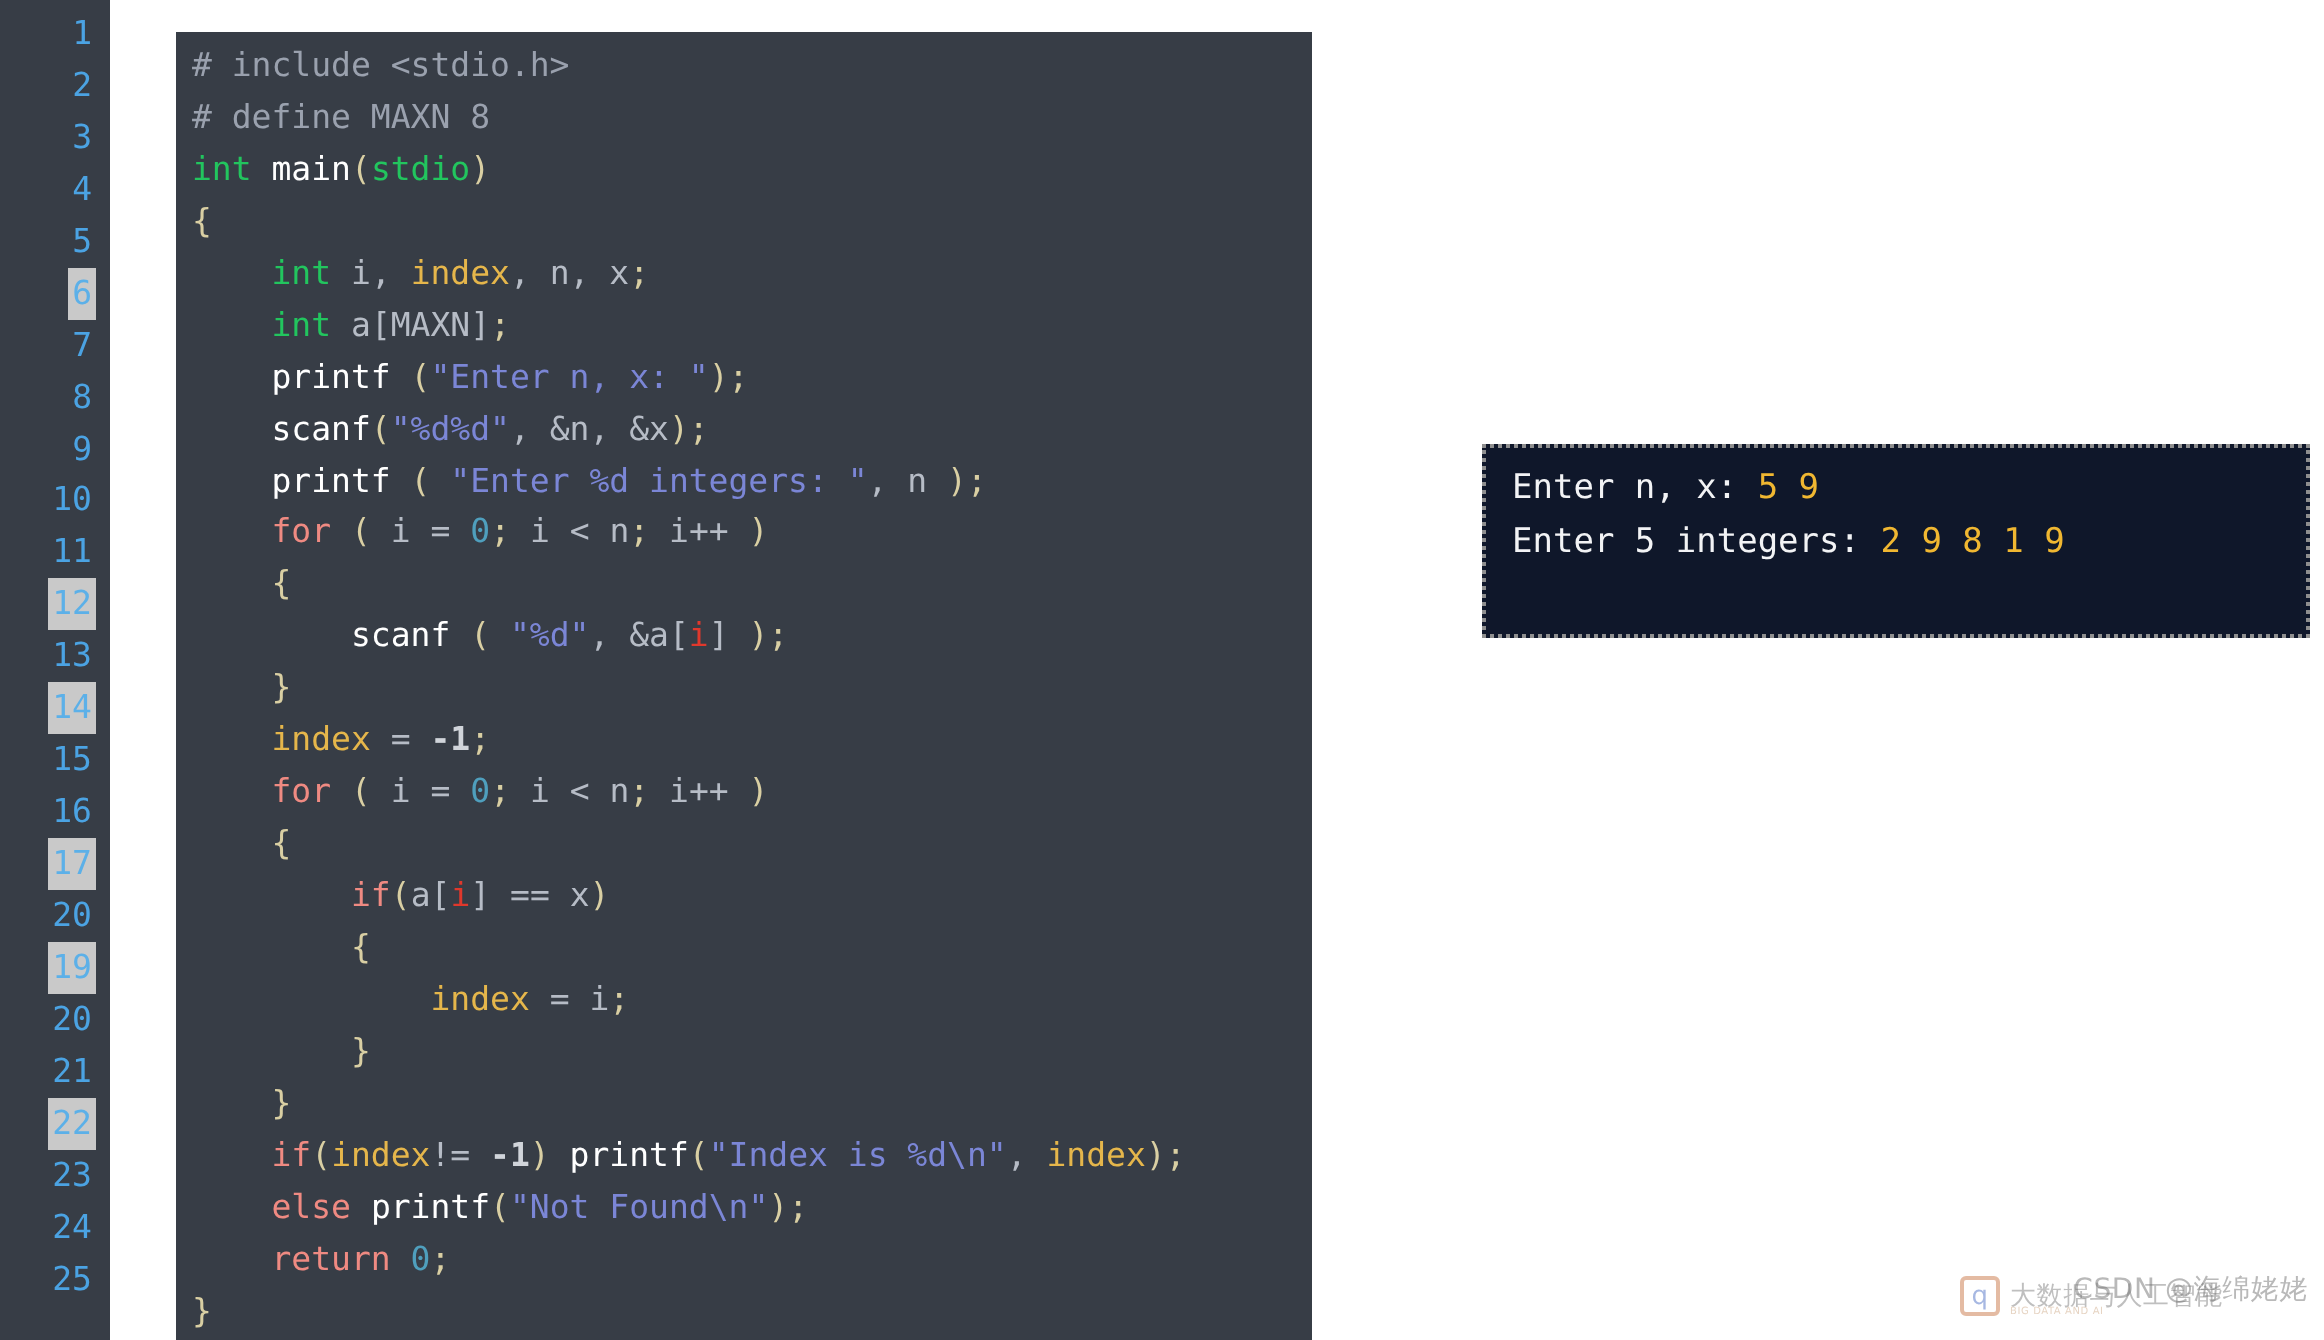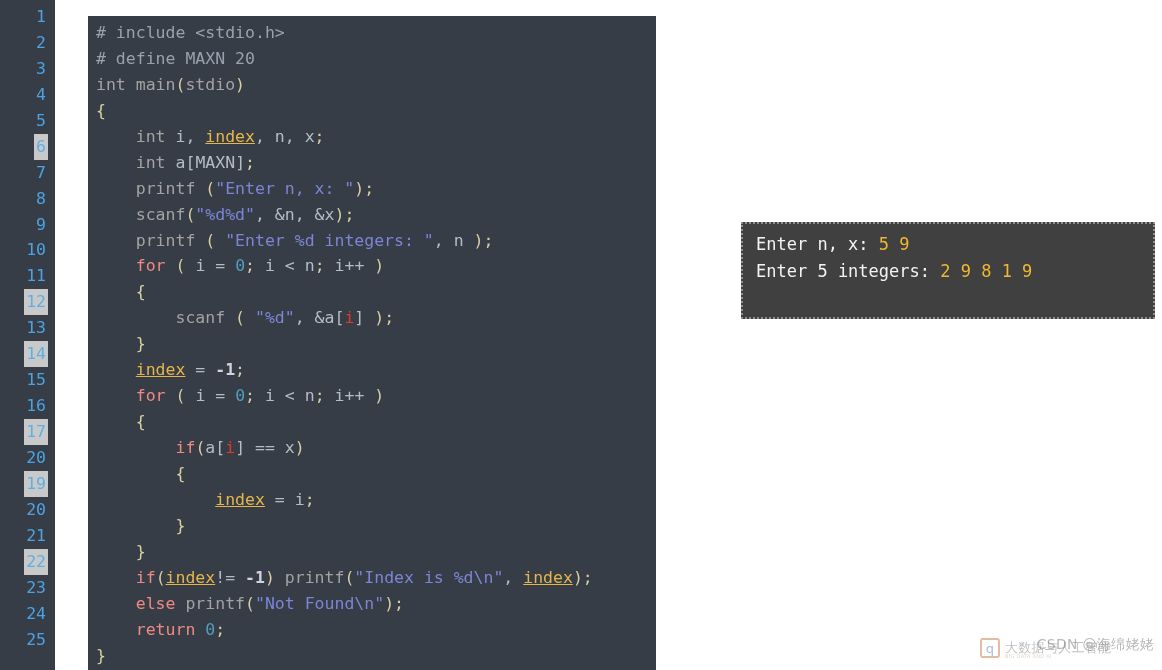--- a/index.html
+++ b/index.html
@@ -68,40 +68,40 @@
     height: 25.95px;
     line-height: 25.95px;
     font-size: 16.5px;
     white-space: pre;
     color: #abb2bf;
     font-family: "DejaVu Sans Mono", "Liberation Mono", monospace;
   }
 
   
   .t-pre   { color: #9aa1ae; }
-  .t-kw    { color: #a3a3a3; }
+  .t-kw    { color: #22c55e; }
   .t-kw2   { color: #ef8a82; }
-  .t-fn    { color: #a3a3a3; }
-  .t-var   { color: #e5b64b; text-decoration: underline; }
+  .t-fn    { color: #ffffff; }
+  .t-var   { color: #e5b64b; }
   .t-str   { color: #7b86d6; }
   .t-num   { color: #4f9fbd; }
   .t-numb  { color: #d0d4da; font-weight: bold; }
   .t-punc  { color: #d9cfa3; }
   .t-id    { color: #b6bcc6; }
   .t-red   { color: #e0382c; }
   .t-op    { color: #b6bcc6; }
 
   
   #console {
     position: absolute;
     left: 741px;
     top: 222px;
     width: 414px;
     height: 97px;
-    background: #404040;
+    background: #0f172a;
     border: 2px dotted #8e8e8e;
     box-sizing: border-box;
     padding: 7px 0 0 13px;
     overflow: hidden;
   }
   .out {
     font-size: 17px;
     line-height: 27px;
     color: #f2f3f5;
     white-space: pre;
@@ -190,21 +190,21 @@
     <div class="ln"><span>20</span></div>
     <div class="ln"><span>21</span></div>
     <div class="ln hl"><span>22</span></div>
     <div class="ln"><span>23</span></div>
     <div class="ln"><span>24</span></div>
     <div class="ln"><span>25</span></div>
   </div>
 
   <div id="code">
     <div class="cl"><span class="t-pre"># include &lt;stdio.h&gt;</span></div>
-    <div class="cl"><span class="t-pre"># define MAXN 20</span></div>
+    <div class="cl"><span class="t-pre"># define MAXN 8</span></div>
     <div class="cl"><span class="t-kw">int</span><span class="t-op"> </span><span class="t-fn">main</span><span class="t-punc">(</span><span class="t-kw">stdio</span><span class="t-punc">)</span></div>
     <div class="cl"><span class="t-punc">{</span></div>
     <div class="cl"><span class="t-op"> </span><span class="t-op"> </span><span class="t-op"> </span><span class="t-op"> </span><span class="t-kw">int</span><span class="t-op"> </span><span class="t-id">i</span><span class="t-op">,</span><span class="t-op"> </span><span class="t-var">index</span><span class="t-op">,</span><span class="t-op"> </span><span class="t-id">n</span><span class="t-op">,</span><span class="t-op"> </span><span class="t-id">x</span><span class="t-punc">;</span></div>
     <div class="cl"><span class="t-op"> </span><span class="t-op"> </span><span class="t-op"> </span><span class="t-op"> </span><span class="t-kw">int</span><span class="t-op"> </span><span class="t-id">a</span><span class="t-op">[</span><span class="t-id">MAXN</span><span class="t-op">]</span><span class="t-punc">;</span></div>
     <div class="cl"><span class="t-op"> </span><span class="t-op"> </span><span class="t-op"> </span><span class="t-op"> </span><span class="t-fn">printf</span><span class="t-op"> </span><span class="t-punc">(</span><span class="t-str">"Enter n, x: "</span><span class="t-punc">)</span><span class="t-punc">;</span></div>
     <div class="cl"><span class="t-op"> </span><span class="t-op"> </span><span class="t-op"> </span><span class="t-op"> </span><span class="t-fn">scanf</span><span class="t-punc">(</span><span class="t-str">"%d%d"</span><span class="t-op">,</span><span class="t-op"> </span><span class="t-op">&amp;</span><span class="t-id">n</span><span class="t-op">,</span><span class="t-op"> </span><span class="t-op">&amp;</span><span class="t-id">x</span><span class="t-punc">)</span><span class="t-punc">;</span></div>
     <div class="cl"><span class="t-op"> </span><span class="t-op"> </span><span class="t-op"> </span><span class="t-op"> </span><span class="t-fn">printf</span><span class="t-op"> </span><span class="t-punc">(</span><span class="t-op"> </span><span class="t-str">"Enter %d integers: "</span><span class="t-op">,</span><span class="t-op"> </span><span class="t-id">n</span><span class="t-op"> </span><span class="t-punc">)</span><span class="t-punc">;</span></div>
     <div class="cl"><span class="t-op"> </span><span class="t-op"> </span><span class="t-op"> </span><span class="t-op"> </span><span class="t-kw2">for</span><span class="t-op"> </span><span class="t-punc">(</span><span class="t-op"> </span><span class="t-id">i</span><span class="t-op"> </span><span class="t-op">=</span><span class="t-op"> </span><span class="t-num">0</span><span class="t-punc">;</span><span class="t-op"> </span><span class="t-id">i</span><span class="t-op"> </span><span class="t-op">&lt;</span><span class="t-op"> </span><span class="t-id">n</span><span class="t-punc">;</span><span class="t-op"> </span><span class="t-id">i</span><span class="t-op">+</span><span class="t-op">+</span><span class="t-op"> </span><span class="t-punc">)</span></div>
     <div class="cl"><span class="t-op"> </span><span class="t-op"> </span><span class="t-op"> </span><span class="t-op"> </span><span class="t-punc">{</span></div>
     <div class="cl"><span class="t-op"> </span><span class="t-op"> </span><span class="t-op"> </span><span class="t-op"> </span><span class="t-op"> </span><span class="t-op"> </span><span class="t-op"> </span><span class="t-op"> </span><span class="t-fn">scanf</span><span class="t-op"> </span><span class="t-punc">(</span><span class="t-op"> </span><span class="t-str">"%d"</span><span class="t-op">,</span><span class="t-op"> </span><span class="t-op">&amp;</span><span class="t-id">a</span><span class="t-op">[</span><span class="t-red">i</span><span class="t-op">]</span><span class="t-op"> </span><span class="t-punc">)</span><span class="t-punc">;</span></div>

